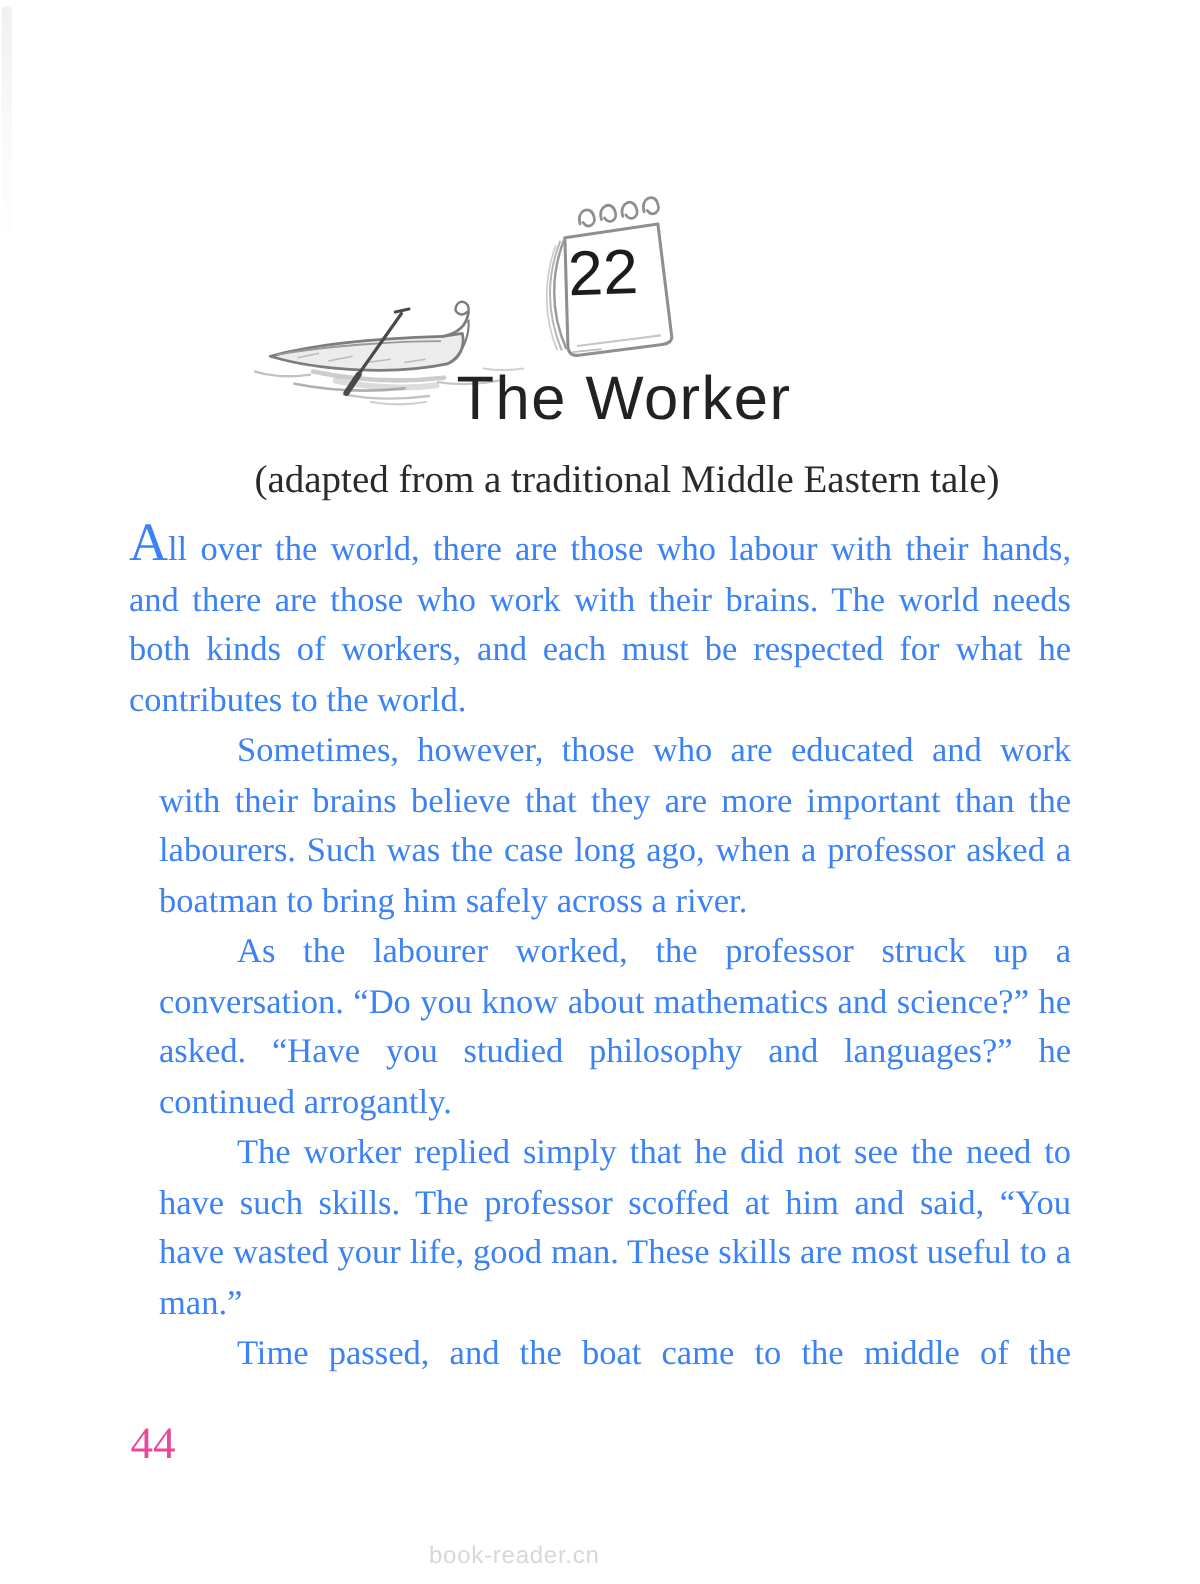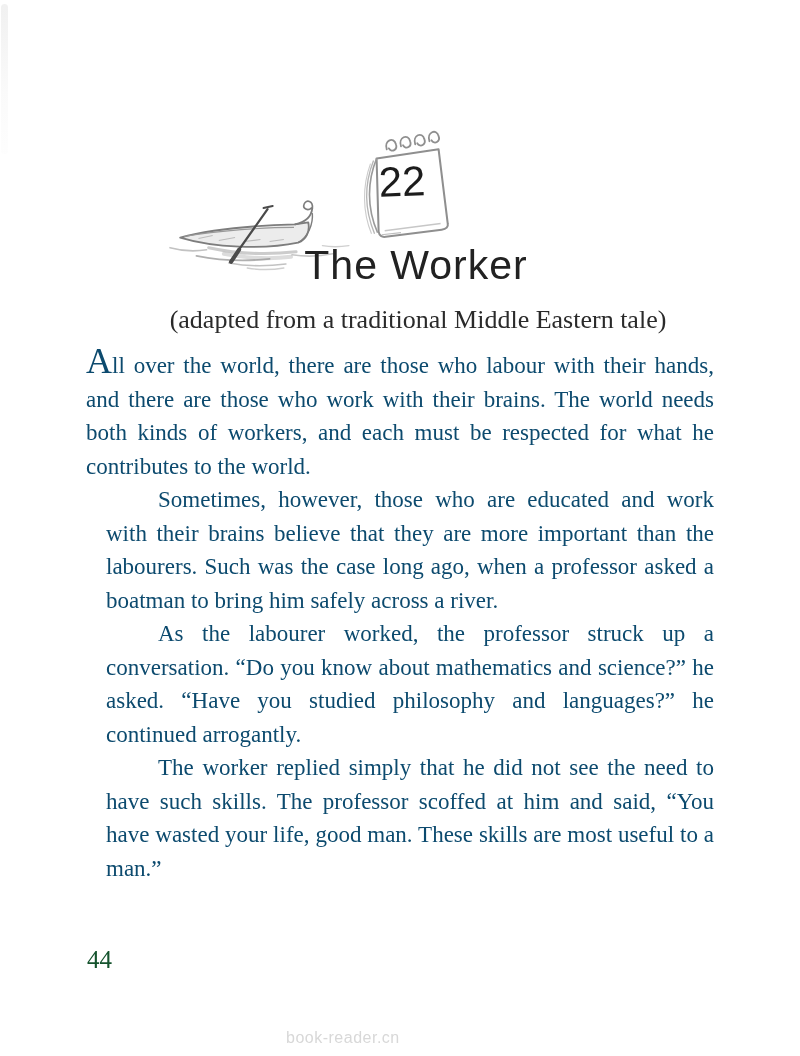--- a/index.html
+++ b/index.html
@@ -24,27 +24,27 @@
     transform:translateX(16px);
     font-family:"Liberation Sans", sans-serif; font-size:41px;
     letter-spacing:1px; color:#222;
   }
   .subtitle {
     position:absolute; top:305px; left:0; width:800px; text-align:center;
     transform:translateX(18px); font-size:26px; color:#2a2a2a;
   }
   .body-text {
     position:absolute; left:86px; top:349px; width:628px;
-    font-size:23px; line-height:33.5px; text-align:justify; color:#0c4a6e;
+    font-size:23px; line-height:33.5px; text-align:justify; color:#3b82f6;
   }
   .body-text p { margin:0; padding:0; }
   .body-text p.indent { text-indent:52px;margin-left:20px; }
   .body-text p.force-justify { text-align-last:justify; }
   .initial { font-size:36px; line-height:0; }
-  .page-number { position:absolute; left:87px; top:946px; font-size:25px; color:#14532d; }
+  .page-number { position:absolute; left:87px; top:946px; font-size:30px; color:#ec4899; }
   .watermark {
     position:absolute; left:251px; top:1029px;
     font-family:"Liberation Sans", sans-serif; font-size:16px;
     letter-spacing:.5px; color:#d8d8d8;margin-left:35px;
   }
 </style>
 </head>
 <body>
 
 <div class="page">
@@ -97,19 +97,20 @@
 
   <div class="title">The Worker</div>
 
   <div class="subtitle">(adapted from a traditional Middle Eastern tale)</div>
 
   <div class="body-text">
     <p><span class="initial">A</span><span>ll over the world, there are those who labour with their hands, and there are those who work with their brains. The world needs both kinds of workers, and each must be respected for what he contributes to the world.</span></p>
     <p class="indent">Sometimes, however, those who are educated and work with their brains believe that they are more important than the labourers. Such was the case long ago, when a professor asked a boatman to bring him safely across a river.</p>
     <p class="indent">As the labourer worked, the professor struck up a conversation. “Do you know about mathematics and science?” he asked. “Have you studied philosophy and languages?” he continued arrogantly.</p>
     <p class="indent">The worker replied simply that he did not see the need to have such skills. The professor scoffed at him and said, “You have wasted your life, good man. These skills are most useful to a man.”</p>
+    <p class="indent force-justify">Time passed, and the boat came to the middle of the</p>
   </div>
 
   <div class="page-number">44</div>
 
   <div class="watermark">book-reader.cn</div>
 
 </div>
 
 </body></html>

